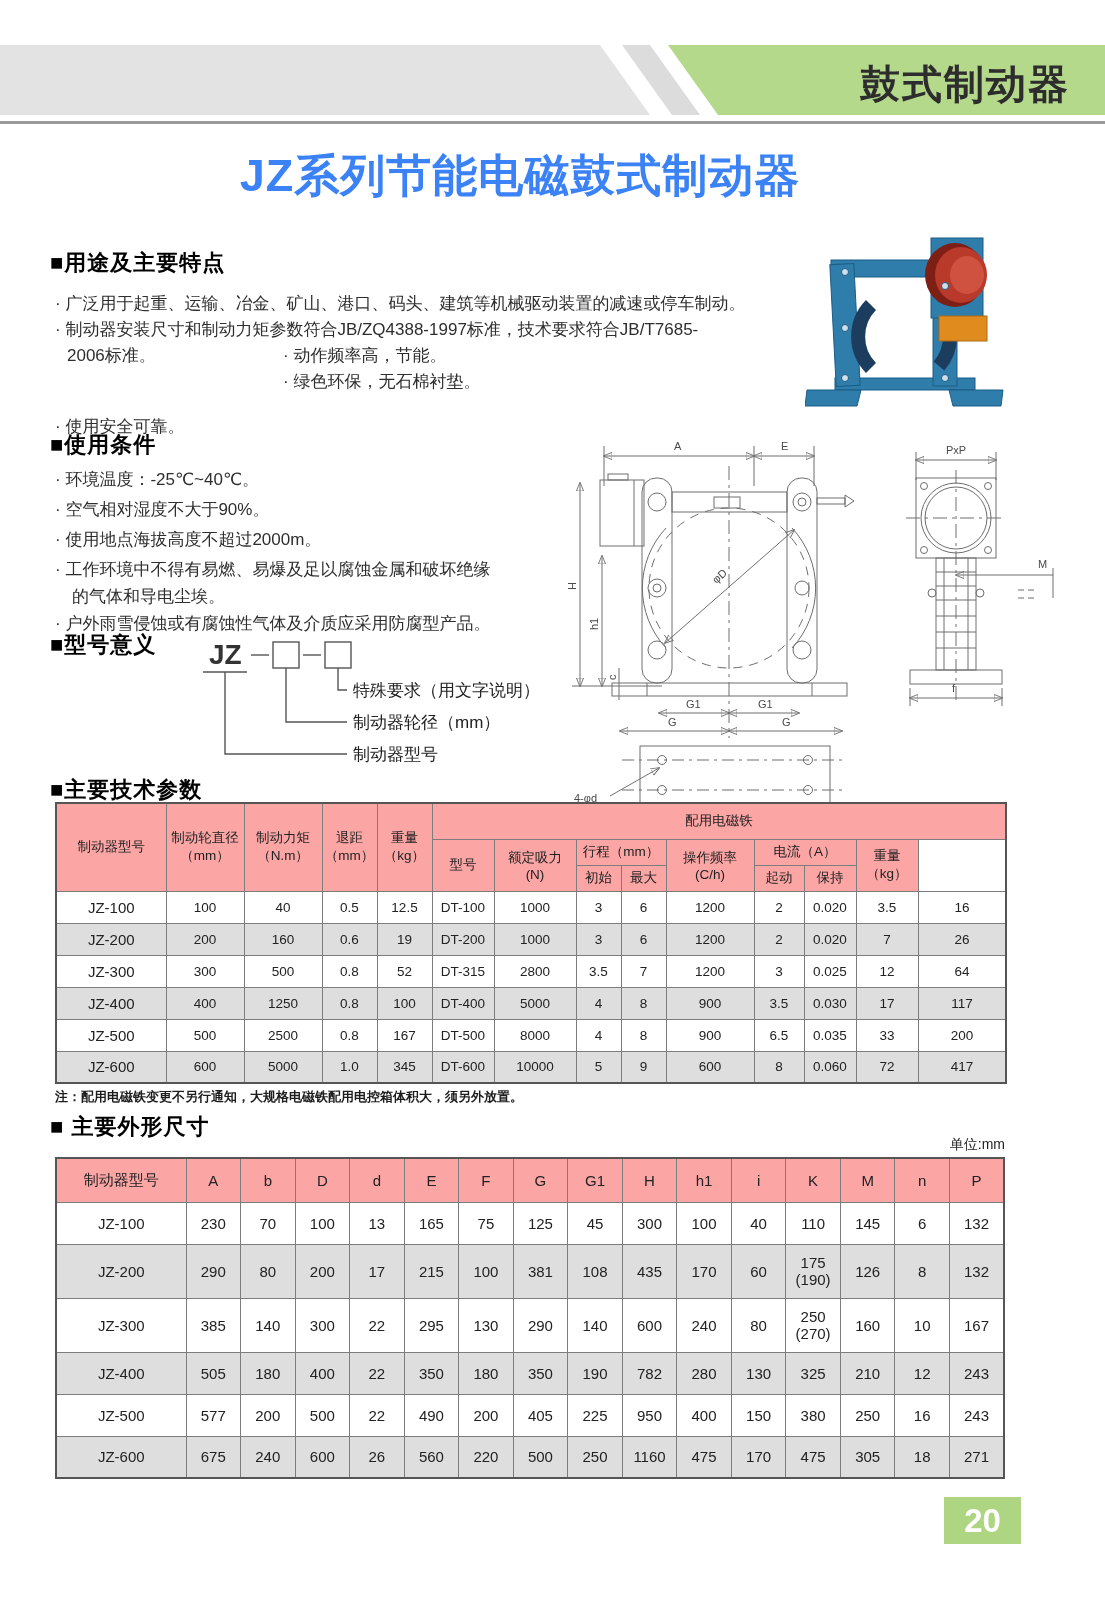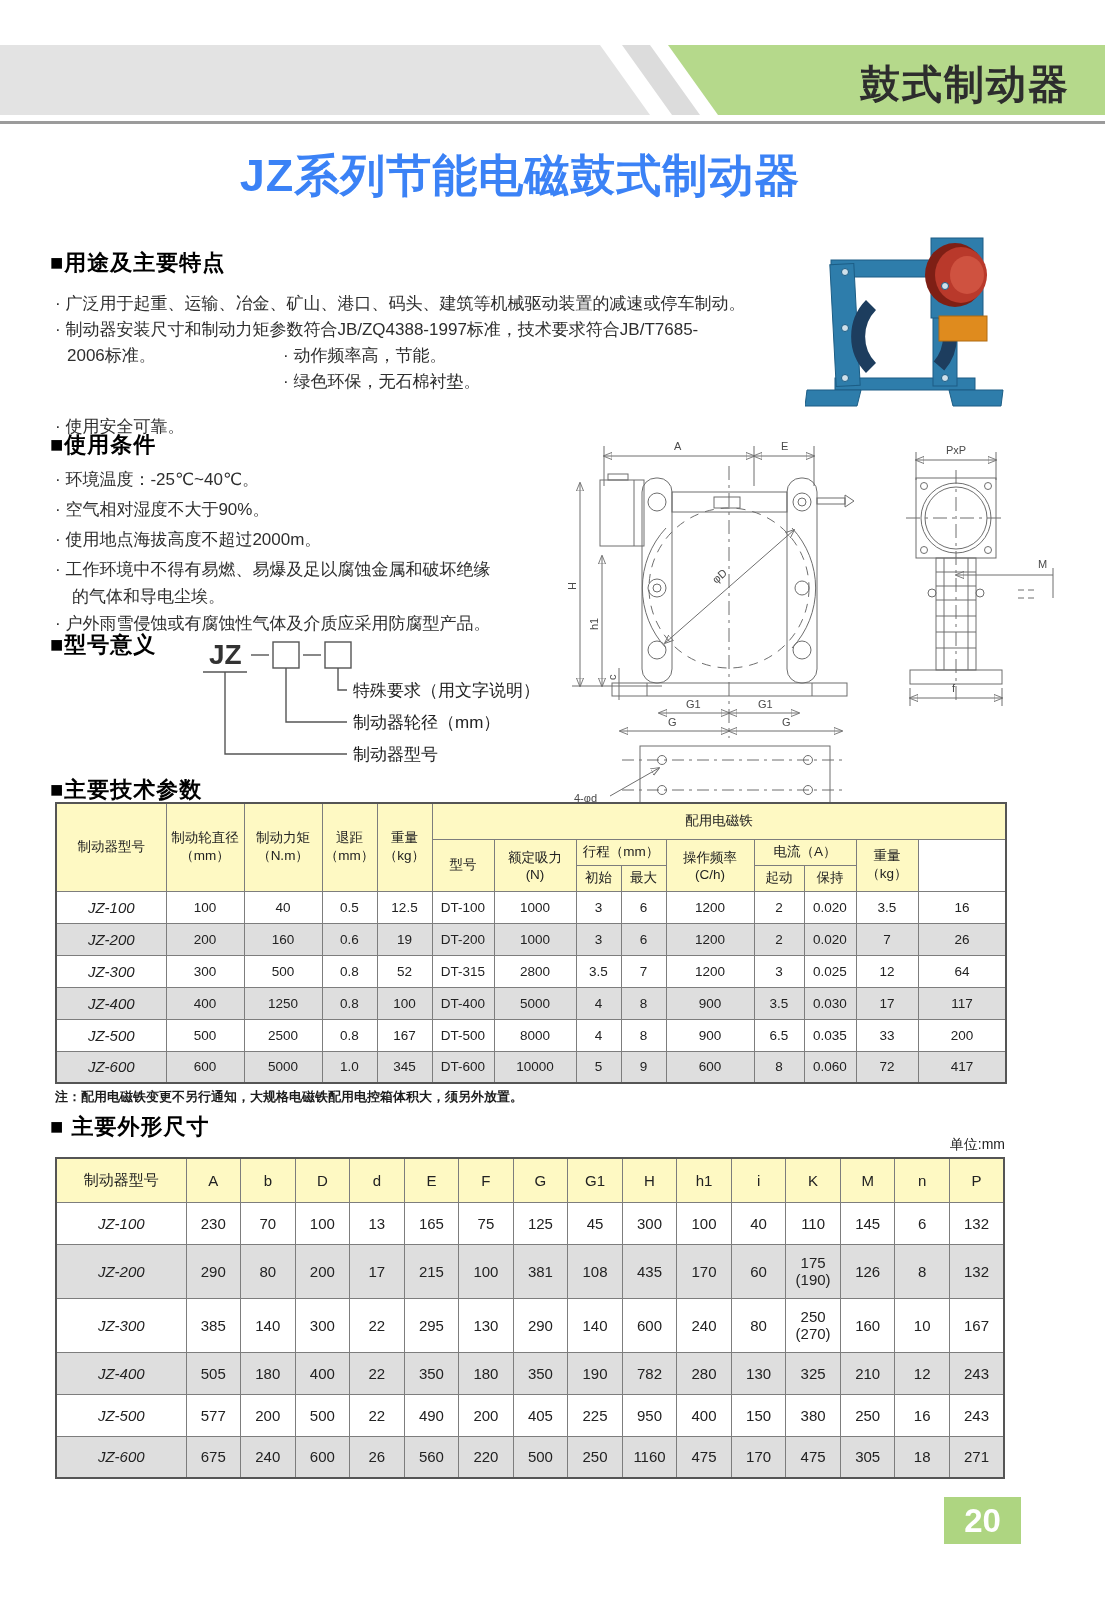--- a/index.html
+++ b/index.html
@@ -21,33 +21,33 @@
   .main-title{top:146px;left:0;width:1040px;text-align:center;font-size:45px;font-weight:800;
              color:#3b82f6;letter-spacing:1px;}
 
   .sec-head{font-size:22px;font-weight:800;color:#000000;letter-spacing:1px;}
   .body-line{font-size:17px;color:#2e2e2e;white-space:nowrap;}
 
   
   table{border-collapse:collapse;table-layout:fixed;background:#fff;}
   th,td{border:1px solid #7d7d7d;text-align:center;vertical-align:middle;
         white-space:pre-line;padding:0 2px;overflow:hidden;}
-  th{background:#fef9c3;font-weight:400;}
+  th{background:#fca5a5;font-weight:400;}
   .t1{width:950px;font-size:13.5px;}
   .t1 thead tr:nth-child(1){height:36px;}
   .t1 thead tr:nth-child(2){height:26px;}
   .t1 thead tr:nth-child(3){height:26px;}
   .t1 tbody tr{height:32px;}
   .t2{width:950px;font-size:15px;}
   .t2 thead tr{height:44px;}
   .t2 tbody tr{height:42px;}
   .t2 tbody tr:nth-child(2),.t2 tbody tr:nth-child(3){height:54px;}
   tbody tr:nth-child(even) td{background:#dedede;}
   .t1{border:2px solid #555;} .t2{border:2px solid #555;}
-  .t2 tbody td:first-child,.t1 tbody td:first-child{font-size:15px;font-style:italic;}
+  .t2 tbody td:first-child,.t1 tbody td:first-child{font-size:15px;}
 
   .note{font-size:13px;font-weight:600;color:#1d1d1d;white-space:nowrap;}
   .unit{font-size:14px;color:#1d1d1d;text-align:right;}
 
   .pagenum{top:1497px;left:944px;width:77px;height:47px;background:#aed581;color:#ffffff;
            font-size:33px;font-weight:800;text-align:center;line-height:47px;}
 
   svg text{font-family:"Liberation Sans","DejaVu Sans",sans-serif;}
   .dwg text{font-size:11px;fill:#4a4a4a;}
   .dwg line,.dwg path,.dwg rect,.dwg circle{stroke:#6e6e6e;fill:none;stroke-width:1;}

